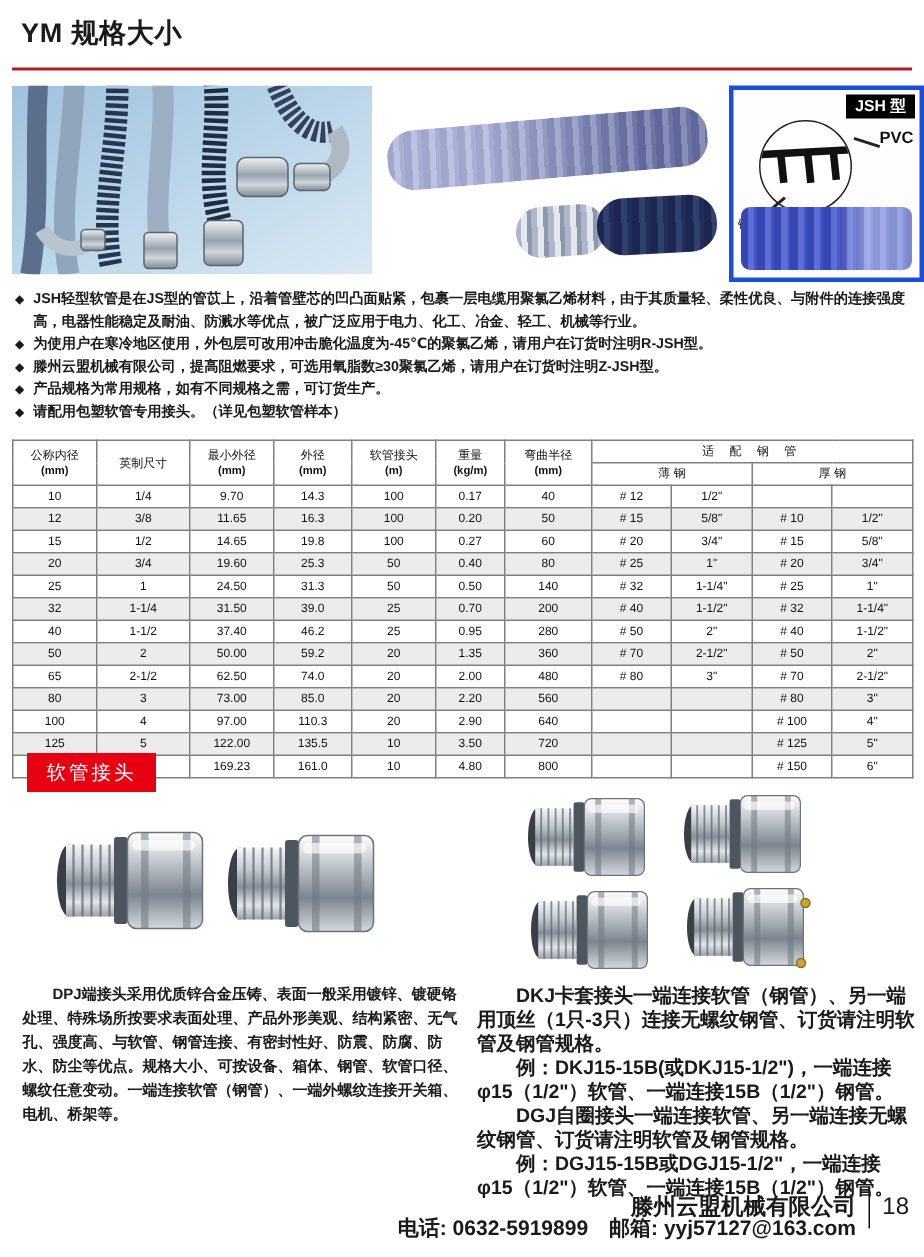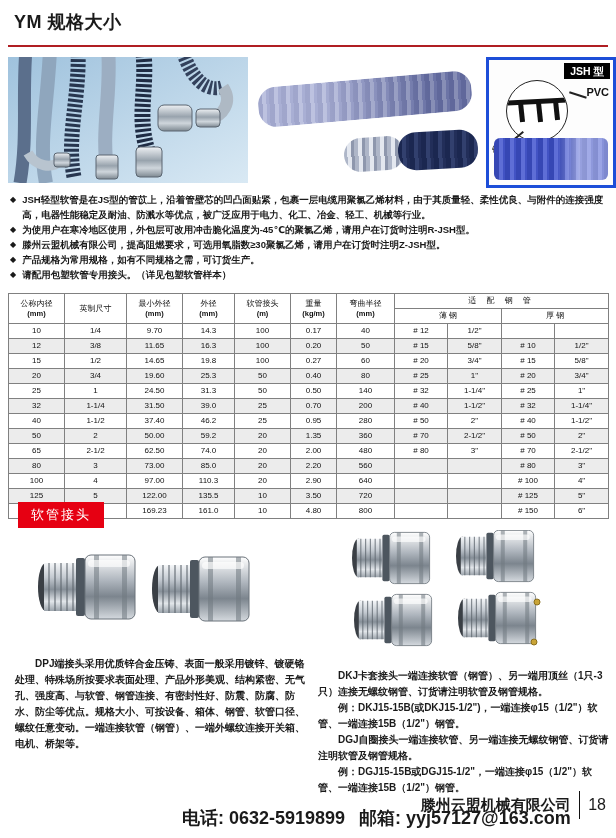--- a/index.html
+++ b/index.html
@@ -46,28 +46,28 @@
   .spec-table tr.stripe td{background:#ececec;}
   .spec-table{border:1.5px solid #333;}
   .unit{display:block;font-size:7.5px;font-weight:bold;}
 
   
   .badge{left:18px;top:502px;background:#e60012;color:#fff;font-size:13px;font-weight:normal;padding:4px 13px;letter-spacing:2px;}
   .connectors{left:0;top:530px;width:616px;height:126px;}
 
   .desc-left{left:15px;top:656px;width:294px;font-size:10px;font-weight:bold;line-height:16px;color:#1a1a1a;}
   .desc-left p{margin:0;text-indent:2em;}
-  .desc-right{left:318px;top:656px;width:292px;font-size:10px;font-weight:bold;line-height:16px;color:#1a1a1a;margin-top:12px;}
+  .desc-right{left:318px;top:656px;width:292px;font-size:13px;font-weight:bold;line-height:16px;color:#1a1a1a;}
   .desc-right p{margin:0;text-indent:2em;}
 
   
   .footer{right:8px;bottom:12px;display:flex;align-items:center;gap:8px;}
   .footer-text{display:flex;flex-direction:column;align-items:flex-end;}
   .footer-company{font-size:15px;font-weight:bold;line-height:11px;margin-top:16px;}
-  .footer-contact{font-size:18px;font-weight:bold;line-height:16px;display:flex;gap:14px;}
+  .footer-contact{font-size:14px;font-weight:bold;line-height:16px;display:flex;gap:14px;}
   .footer-divider{width:1.5px;height:28px;background:#111;}
   .footer-page{font-size:16px;line-height:28px;padding-right:2px;}
 </style>
 </head>
 <body>
 
 <div class="abs page-title">YM 规格大小</div>
 <div class="abs title-rule"></div>
 
 <div class="abs photo-left">

